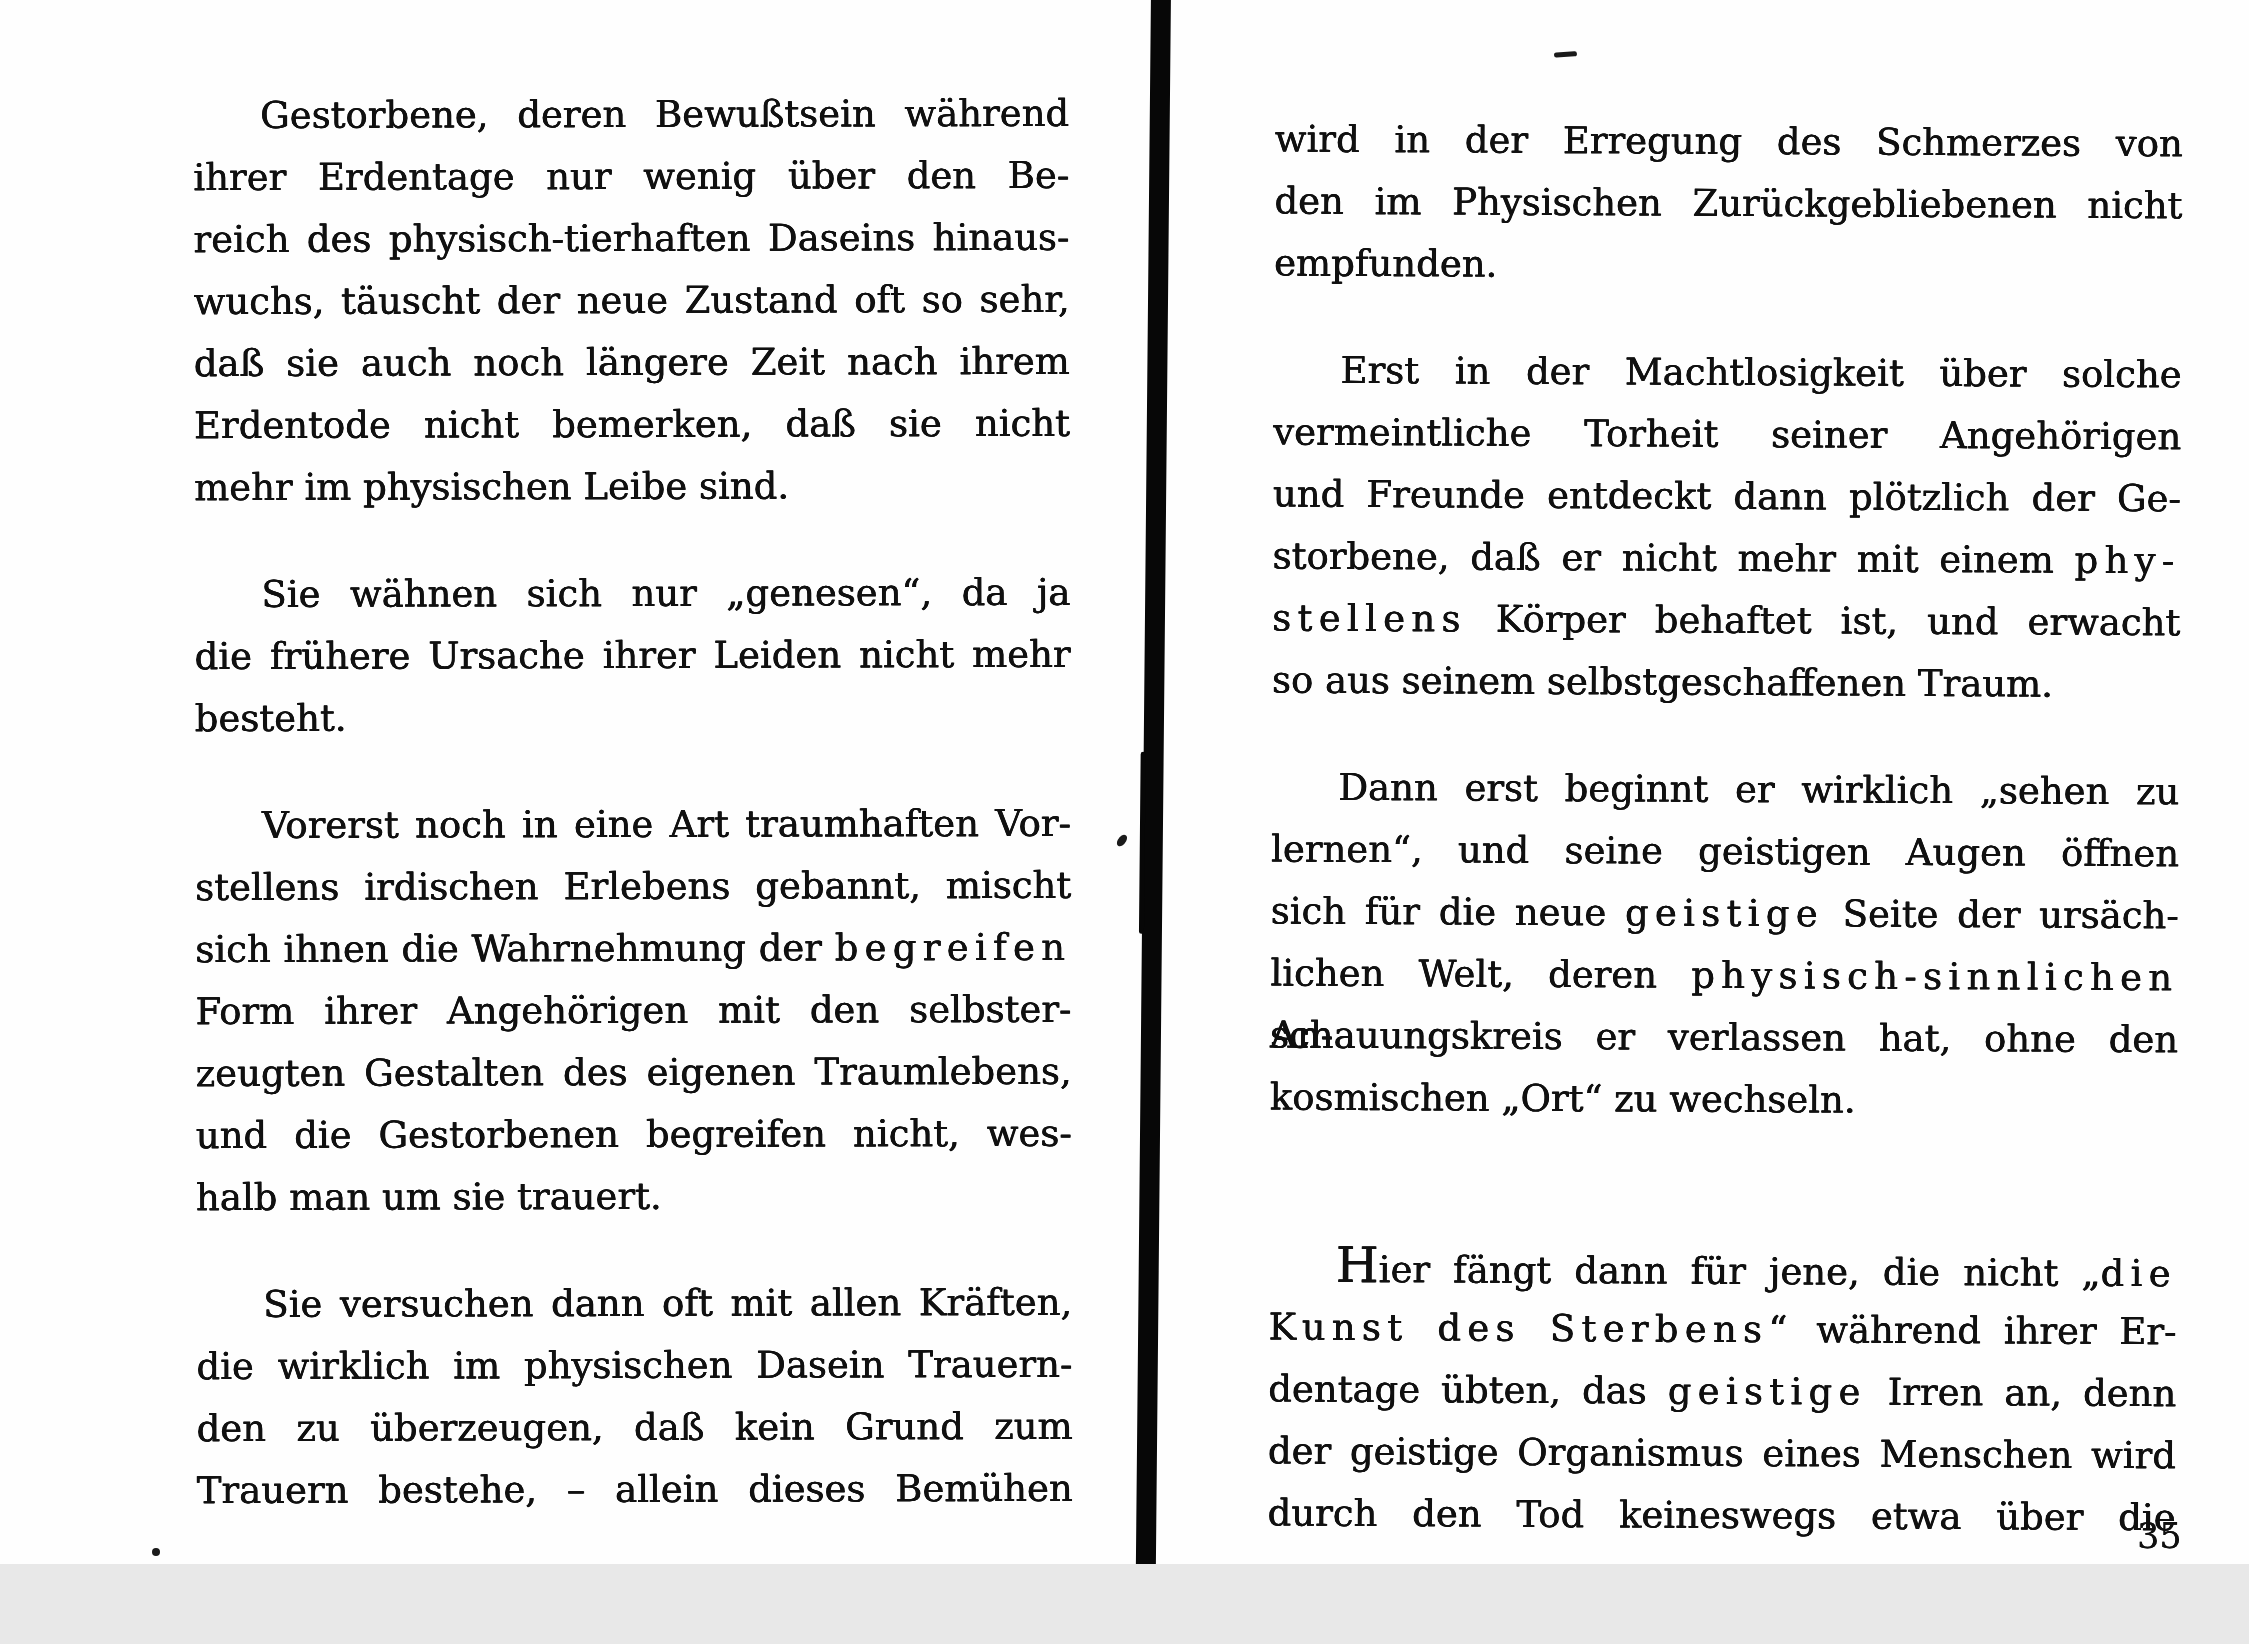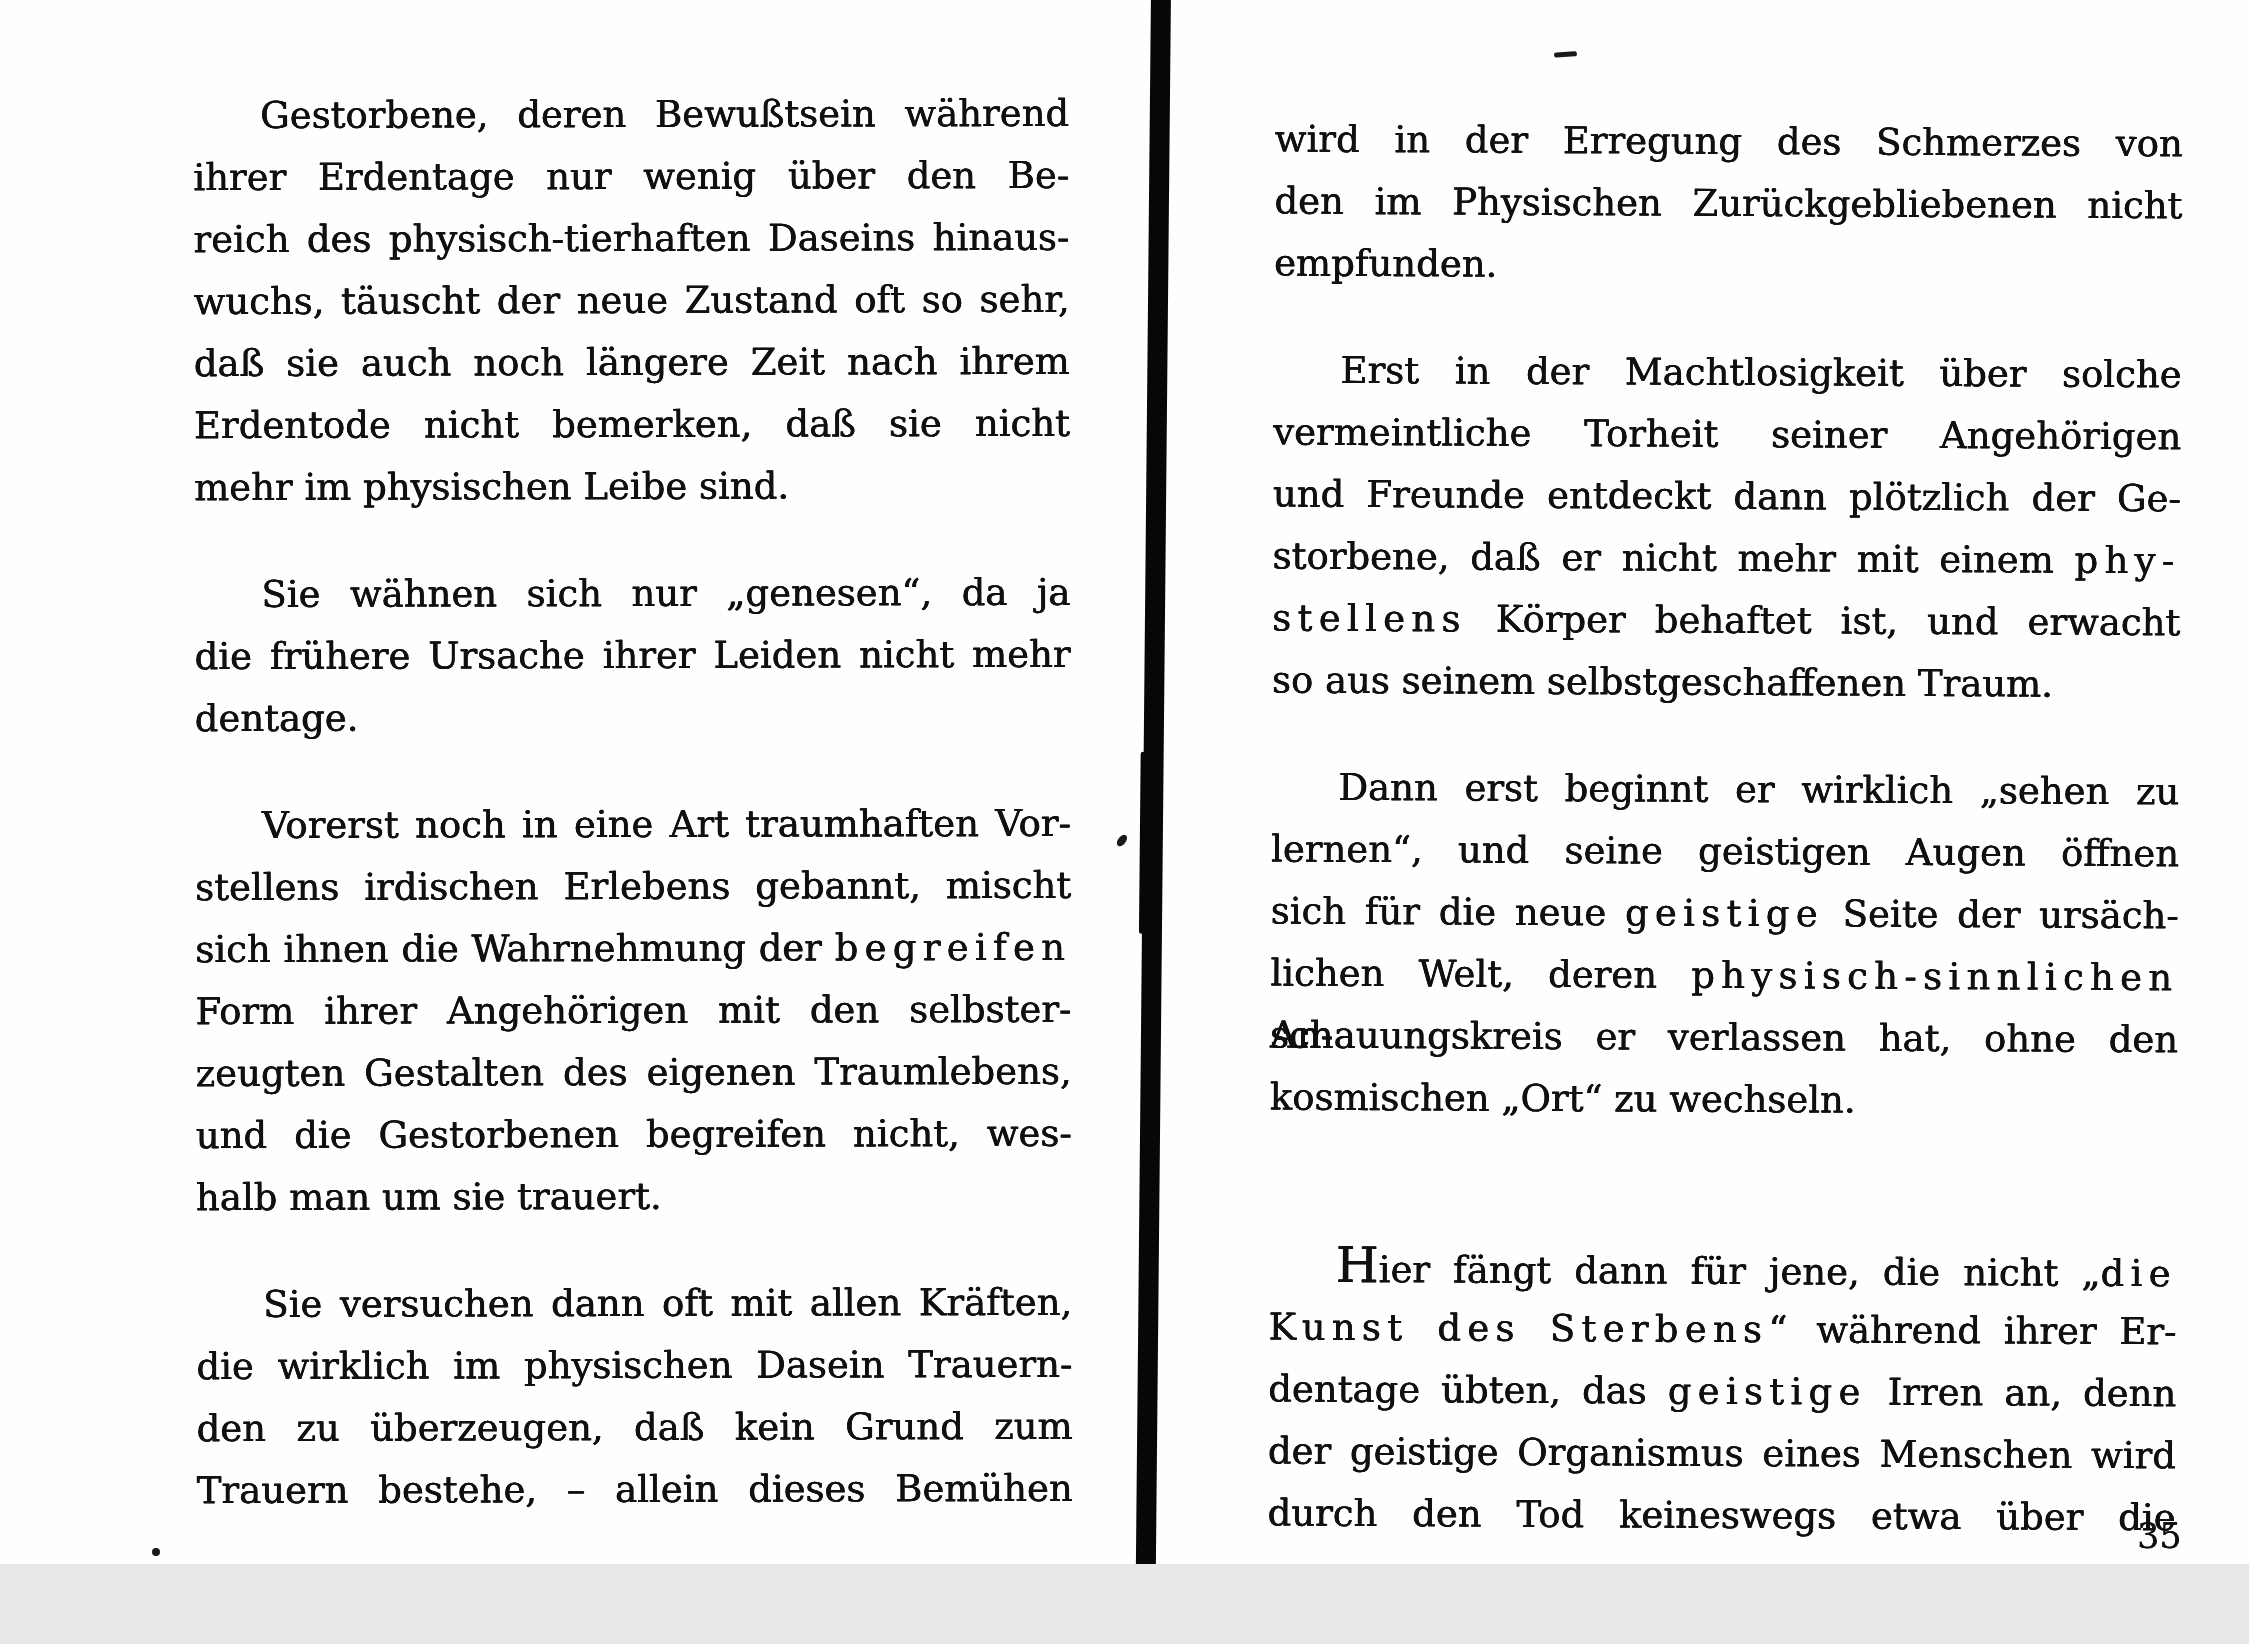--- a/index.html
+++ b/index.html
@@ -76,21 +76,21 @@
         <div class="line j"><span class="seg">ihrer Erdentage nur wenig über den Be-</span></div>
         <div class="line j"><span class="seg">reich des physisch-tierhaften Daseins hinaus-</span></div>
         <div class="line j"><span class="seg">wuchs, täuscht der neue Zustand oft so sehr,</span></div>
         <div class="line j"><span class="seg">daß sie auch noch längere Zeit nach ihrem</span></div>
         <div class="line j"><span class="seg">Erdentode nicht bemerken, daß sie nicht</span></div>
         <div class="line l"><span class="seg">mehr im physischen Leibe sind.</span></div>
       </div>
       <div class="para">
         <div class="line j indent"><span class="seg">Sie wähnen sich nur „genesen“, da ja</span></div>
         <div class="line j"><span class="seg">die frühere Ursache ihrer Leiden nicht mehr</span></div>
-        <div class="line l"><span class="seg">dentage.</span></div>
+        <div class="line l"><span class="seg">besteht.</span></div>
       </div>
       <div class="para">
         <div class="line j indent"><span class="seg">Vorerst noch in eine Art traumhaften Vor-</span></div>
         <div class="line j"><span class="seg">stellens irdischen Erlebens gebannt, mischt</span></div>
         <div class="line j"><span class="seg">sich ihnen die Wahrnehmung der </span><span class="seg sp">begreifen</span></div>
         <div class="line j"><span class="seg">Form ihrer Angehörigen mit den selbster-</span></div>
         <div class="line j"><span class="seg">zeugten Gestalten des eigenen Traumlebens,</span></div>
         <div class="line j"><span class="seg">und die Gestorbenen begreifen nicht, wes-</span></div>
         <div class="line l"><span class="seg">halb man um sie trauert.</span></div>
       </div>

